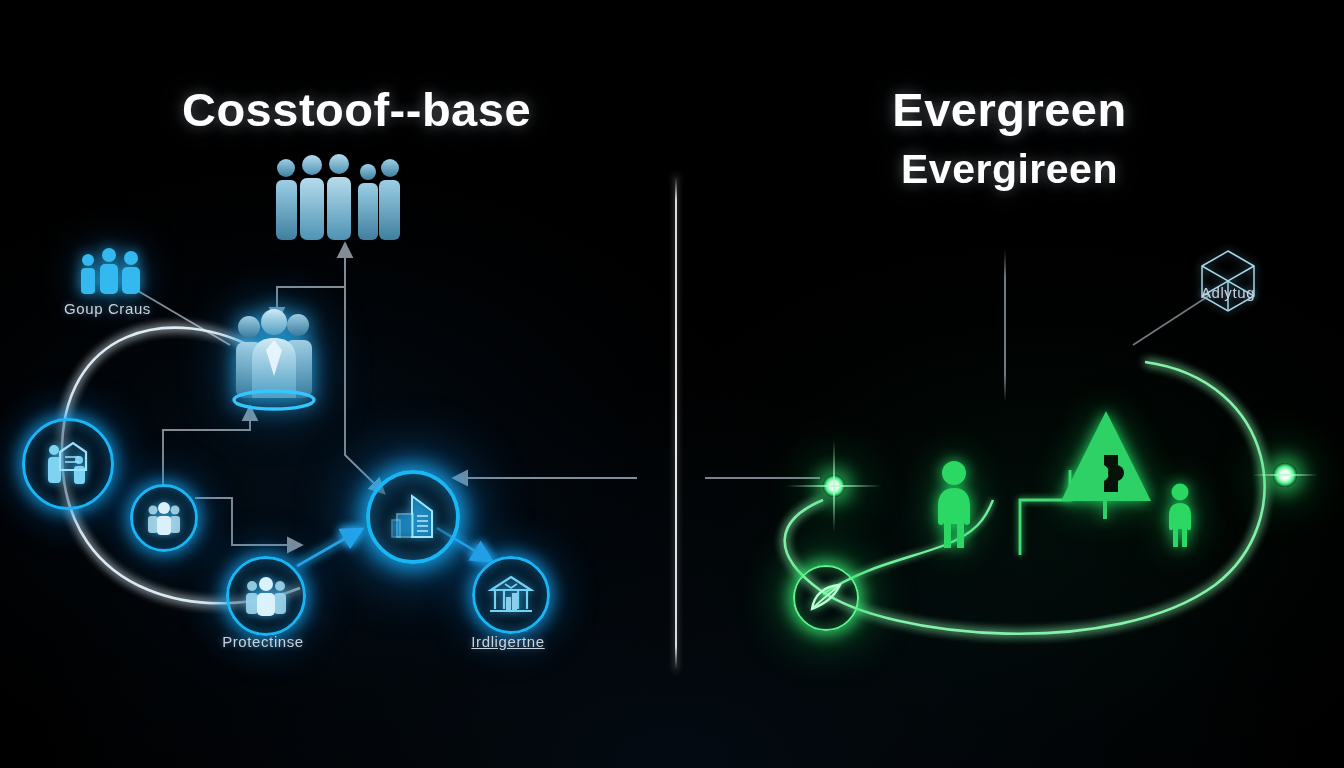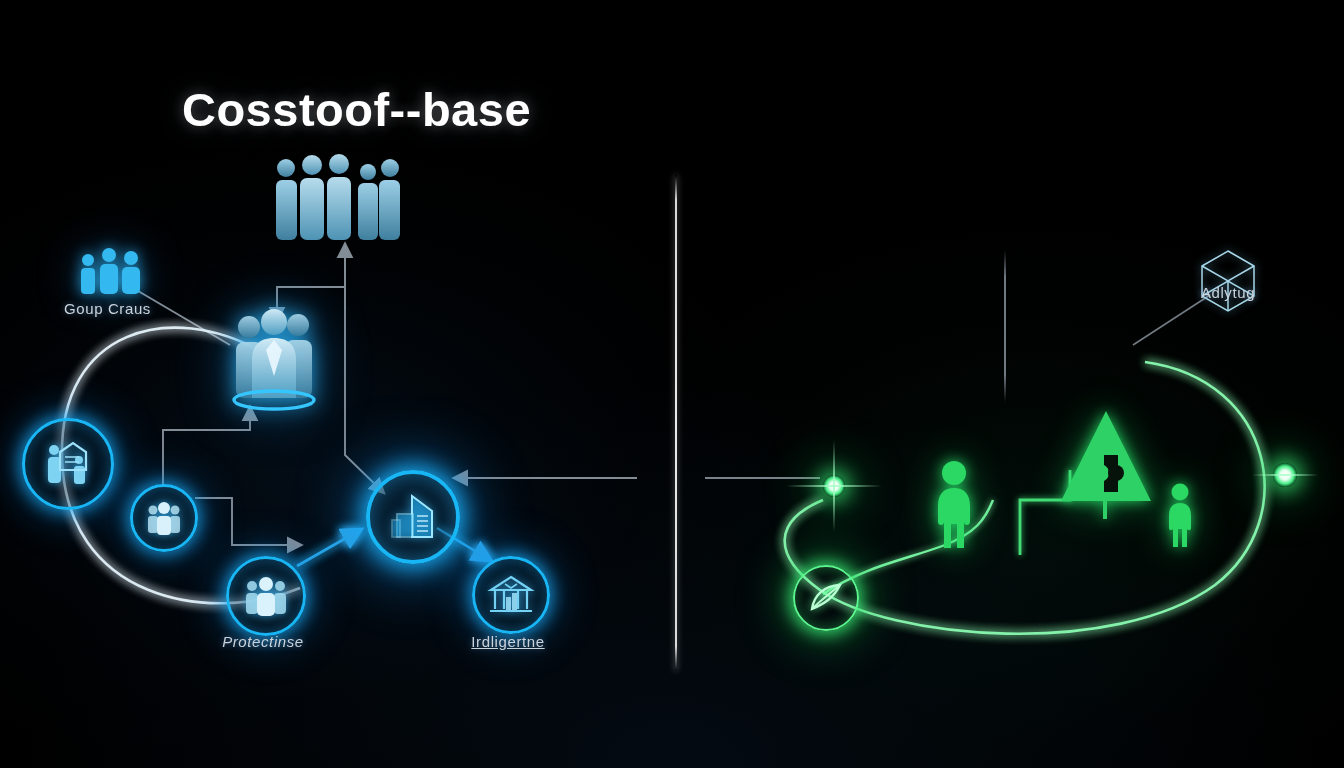--- a/index.html
+++ b/index.html
@@ -73,20 +73,22 @@
   }
   .flare-h{position:absolute;height:2px;background:linear-gradient(to right,rgba(70,240,130,0),rgba(170,255,200,.85),rgba(70,240,130,0));}
   .flare-v{position:absolute;width:2px;background:linear-gradient(to bottom,rgba(70,240,130,0),rgba(170,255,200,.85),rgba(70,240,130,0));}
 </style>
 </head>
 <body>
 
 <div id="stage">
 
   <div class="title" id="title-left">Cosstoof--base</div>
+  <div class="title" id="title-right">Evergreen</div>
+  <div class="title" id="subtitle-right">Evergireen</div>
 
   <div class="abs" id="divider"></div>
   <div class="abs" id="right-vline"></div>
 
   <svg class="abs" style="left:0;top:0;width:675px;height:768px;">
     <defs>
       <marker id="arrGray" markerWidth="9" markerHeight="9" refX="7" refY="4.5" orient="auto">
         <path d="M0,0 L9,4.5 L0,9 z" fill="#8f99a3"></path>
       </marker>
       <marker id="arrBlue" markerWidth="9" markerHeight="9" refX="7" refY="4.5" orient="auto">
@@ -234,21 +236,21 @@
           <rect x="3" y="18" width="12" height="21" rx="4"></rect>
         <circle cx="37" cy="11" r="5"></circle>
           <rect x="31" y="18" width="12" height="21" rx="4"></rect>
       </g>
       <g fill="#d9f2fc">
         <circle cx="23" cy="9" r="7"></circle>
           <rect x="14" y="18" width="18" height="23" rx="5"></rect>
       </g>
     </svg>
   </div>
-  <div class="caption" style="left:188px;top:633px;width:150px;font-style:italic;">Protectinse</div>
+  <div class="caption" style="left:188px;top:633px;width:150px;">Protectinse</div>
 
   <div class="node" style="left:472px;top:556px;width:72px;height:72px;">
     <svg width="44" height="42" viewBox="0 0 44 42">
       <path d="M22,3 L42,16 L2,16 Z" fill="none" stroke="#74d2f4" stroke-width="2.2"></path>
       <path d="M16,10 l6,4 l6,-4" fill="none" stroke="#74d2f4" stroke-width="1.6"></path>
       <g fill="none" stroke="#74d2f4" stroke-width="2.2">
         <path d="M6,17 v18 M15,17 v18 M29,17 v18 M38,17 v18 M1,37 h42"></path>
       </g>
       <g fill="#9fe2fb" opacity=".85">
         <rect x="17" y="23" width="5" height="13"></rect>

